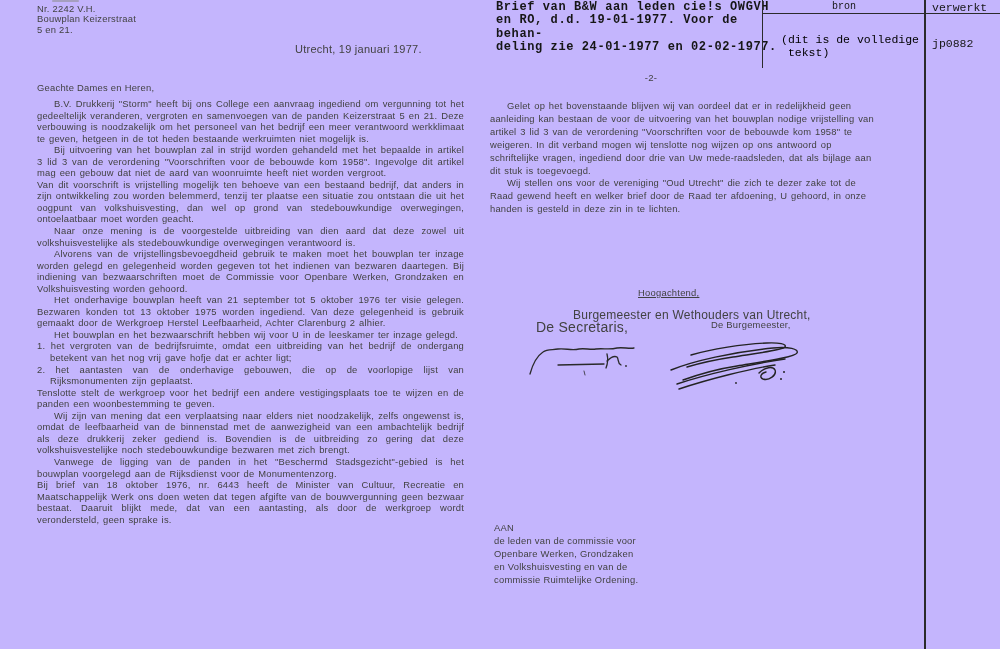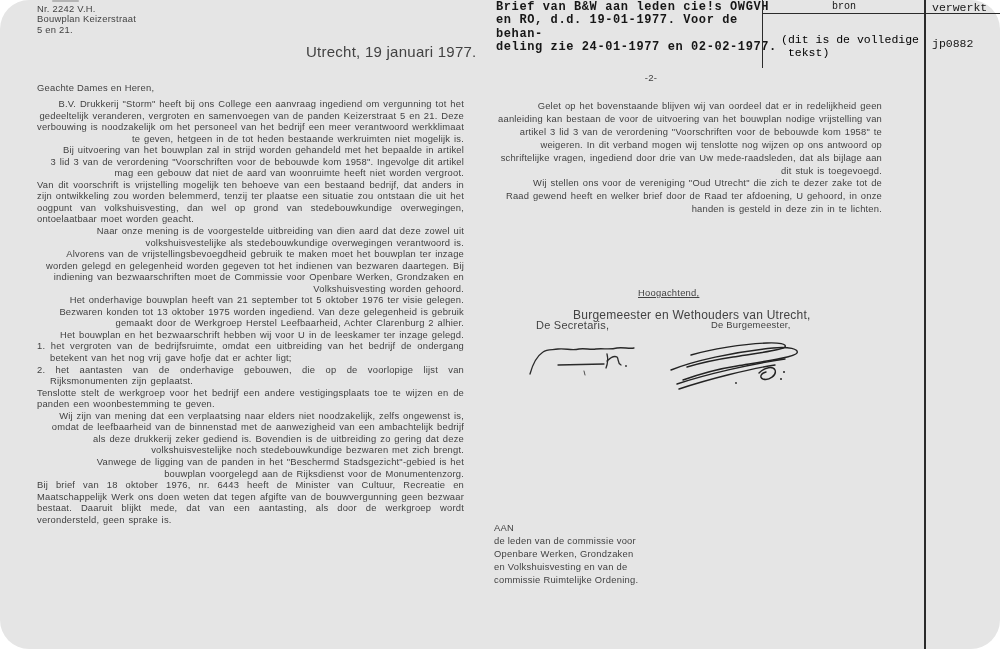--- a/index.html
+++ b/index.html
@@ -1,30 +1,30 @@
 <!DOCTYPE html>
 <html><head>
 <meta charset="utf-8">
 <style>
   html,body{margin:0;padding:0;}
   body{width:1000px;height:649px;position:relative;overflow:hidden;
        font-family:"Liberation Sans",sans-serif;}
-  .page{position:absolute;inset:0;background:#e5e5e5;border-radius:29px;}
+  .page{position:absolute;inset:0;background:#c4b5fd;}
   .typed{font-family:"Liberation Sans",sans-serif;color:#424242;}
   .mono{font-family:"Liberation Mono","DejaVu Sans Mono",monospace;color:#161616;}
   .abs{position:absolute;}
 
   
   .ref-block{left:37px;top:4px;font-size:9.4px;line-height:10.3px;letter-spacing:.25px;}
-  .dateline{left:306px;top:43px;font-size:15px;letter-spacing:.25px;}
+  .dateline{left:295px;top:43px;font-size:11px;letter-spacing:.25px;}
   .salutation{left:37px;top:82px;font-size:9.4px;letter-spacing:.25px;}
   .left-body{left:37px;top:98px;width:427px;font-size:9.4px;line-height:11.55px;
              text-align:justify;letter-spacing:.2px;word-spacing:1px;}
   .para{margin:0;}
-  .para.indent{text-indent:17px;text-align:right;}
+  .para.indent{text-indent:17px;}
   .hang{padding-left:13px;text-indent:-13px;}
 
   
   .note{left:496px;top:1px;width:292px;font-size:12px;line-height:13.4px;
         font-weight:bold;letter-spacing:.6px;}
   .rule{background:#2b2b2b;}
   .v-rule-main{left:924px;top:0;width:2px;height:649px;}
   .v-rule-table{left:762px;top:0;width:1px;height:68px;}
   .h-rule-table{left:762px;top:13px;width:238px;height:1px;}
   .bron-header{left:763px;top:1px;width:162px;text-align:center;font-size:10px;}
@@ -32,21 +32,21 @@
   .bron-value{left:765px;top:17px;font-size:11.5px;line-height:13px;
               white-space:pre;margin:16px;font-family:"Liberation Mono","DejaVu Sans Mono",monospace;}
   .verwerkt-value{left:932px;top:37px;font-size:11.5px;}
 
   
   .page-number{left:636px;top:72px;width:30px;text-align:center;font-size:9.6px;letter-spacing:.3px;}
   .right-body{left:490px;top:100px;width:392px;font-size:9.4px;line-height:12.9px;
               letter-spacing:.2px;word-spacing:1px;text-align:left;}
   .closing-salutation{left:638px;top:287px;font-size:9.4px;letter-spacing:.25px;text-decoration:underline;}
   .closing-org{left:573px;top:308px;font-size:12px;letter-spacing:.25px;}
-  .closing-left{left:536px;top:319px;font-size:11px;letter-spacing:.25px;}
+  .closing-left{left:536px;top:319px;font-size:14px;letter-spacing:.25px;}
   .closing-right{left:711px;top:319px;font-size:9.4px;letter-spacing:.25px;}
   .signature{overflow:visible;}
   .sig-secretary{left:527px;top:341px;}
   .sig-mayor{left:663px;top:337px;}
   .addressee{left:494px;top:521px;font-size:9.4px;line-height:13px;letter-spacing:.25px;}
   .smudge{left:52px;top:0;width:27px;height:2px;background:#8d8d8d;opacity:.55;border-radius:2px;}
 </style>
 </head>
 <body>
 

